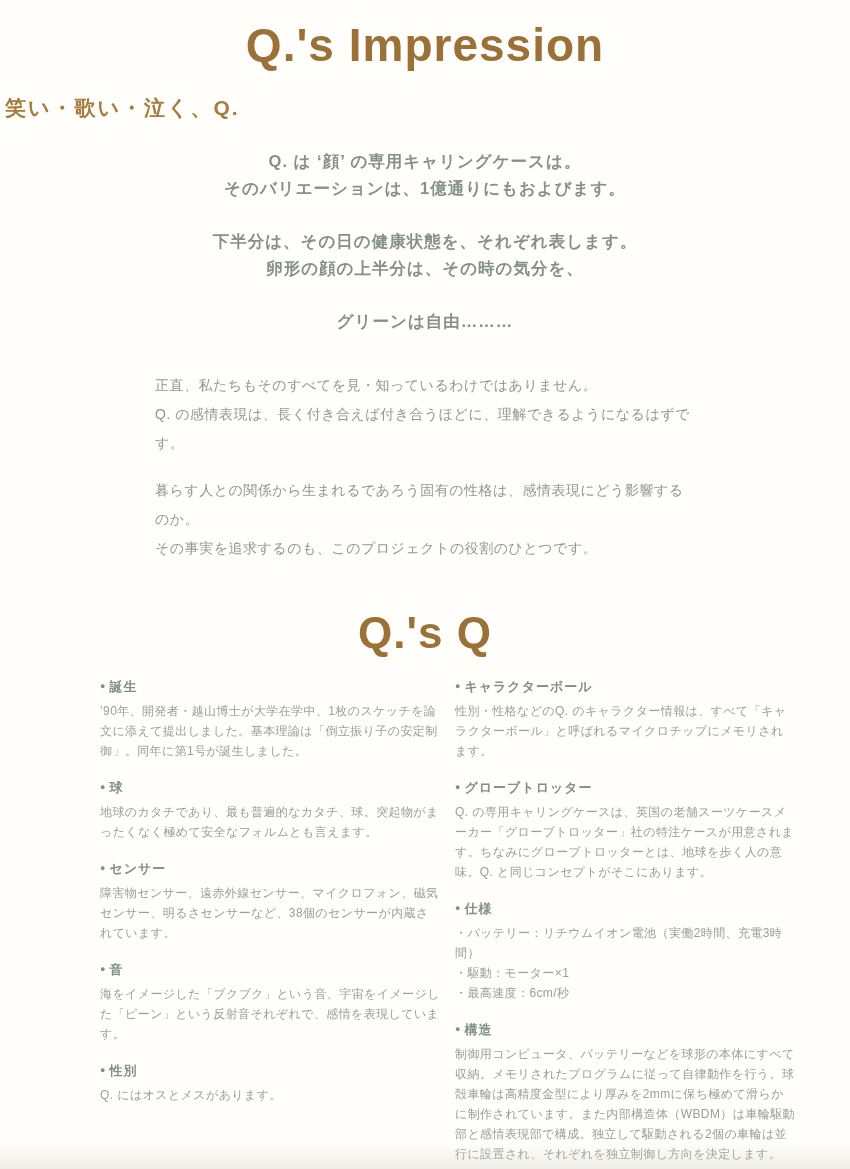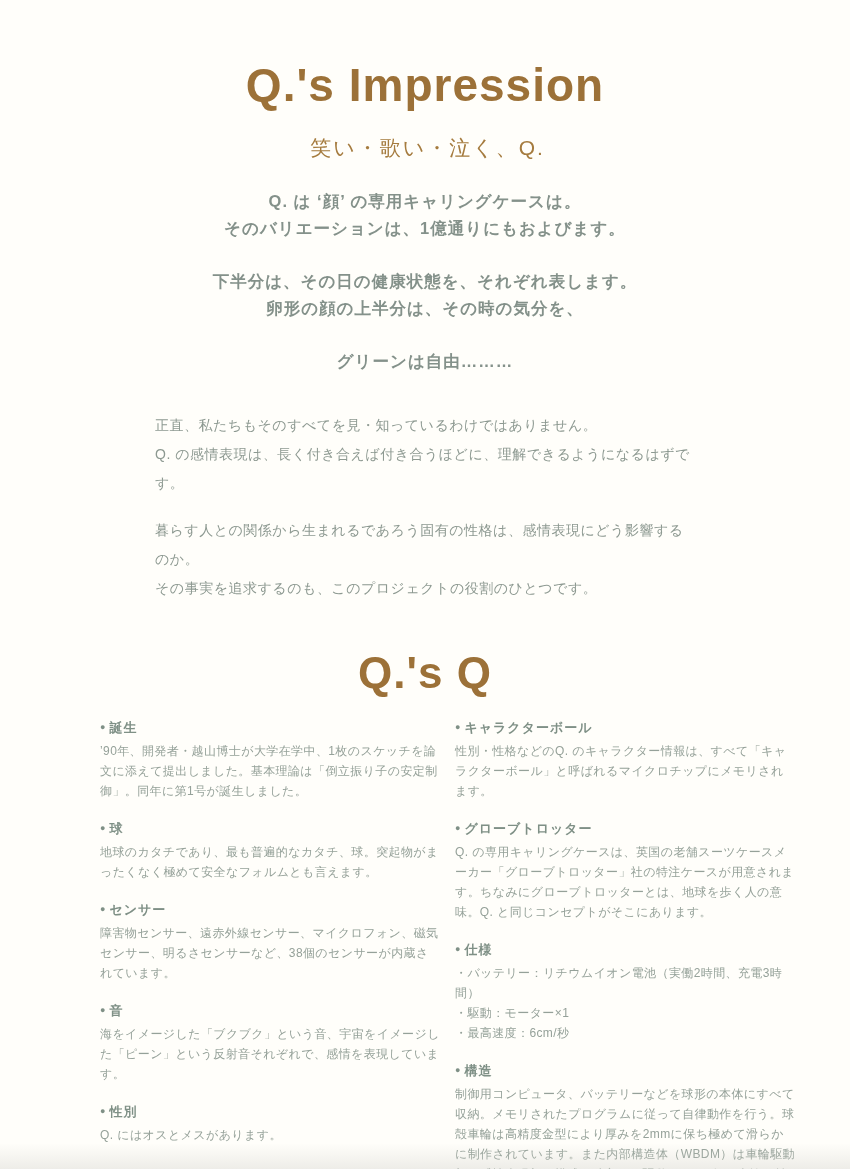--- a/index.html
+++ b/index.html
@@ -8,21 +8,21 @@
     font-family: "Liberation Sans", "DejaVu Sans", sans-serif;
   }
   .page {
     position: relative;
     width: 850px;
     height: 1169px;
     margin: 0 auto;
     background: #fffefa;
     overflow: hidden;
     box-sizing: border-box;
-    padding-top: 60px;
+    padding-top: 20px;
   }
   
   .page::after {
     content: "";
     position: absolute;
     left: 0; right: 0; bottom: 0;
     height: 26px;
     background: linear-gradient(to bottom, rgba(255,254,250,0), rgba(205,204,198,0.35));
     pointer-events: none;
   }
@@ -31,24 +31,24 @@
     margin: 0;
     text-align: center;
     font-size: 46px;
     line-height: 50px;
     font-weight: bold;
     letter-spacing: 1px;
     color: #9c7138;
   }
   .subtitle {
     margin: 26px 0 0 5px;
-    text-align: center;
+    text-align: left;
     font-size: 21px;
     line-height: 24px;
-    font-weight: normal;
+    font-weight: bold;
     letter-spacing: 2px;
     color: #a57b3e;
   }
 
   .lead {
     margin: 28px 0 0 0;
     text-align: center;
     font-size: 16.5px;
     line-height: 27px;
     font-weight: bold;
@@ -89,20 +89,21 @@
   .col { width: 340px; }
 
   .col-section { margin-bottom: 17px; }
   .sec-heading {
     margin: 0 0 3px 0;
     font-size: 13px;
     line-height: 20px;
     font-weight: bold;
     letter-spacing: 1px;
     color: #7f9086;
+    font-family: Liberation Mono, monospace;
   }
   .sec-heading .bullet {
     font-size: 9px;
     vertical-align: 2px;
     margin-right: 3px;
   }
   .sec-body {
     margin: 0;
     font-size: 12px;
     line-height: 20px;

